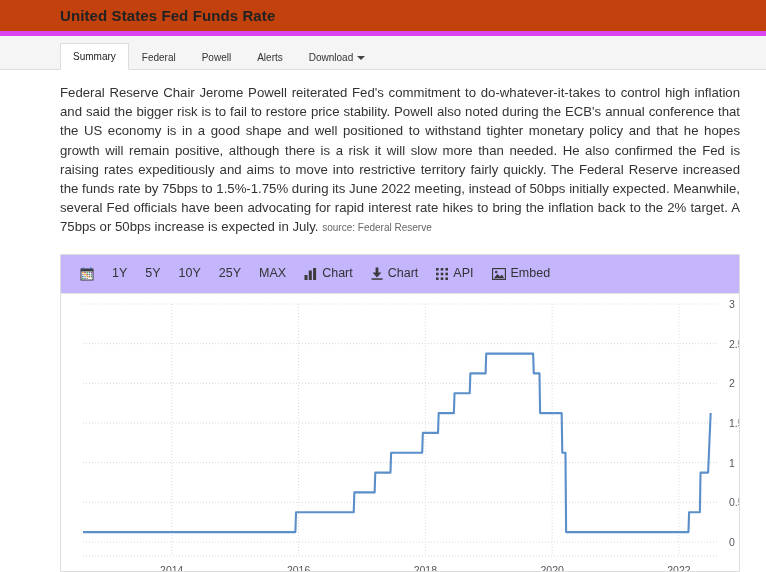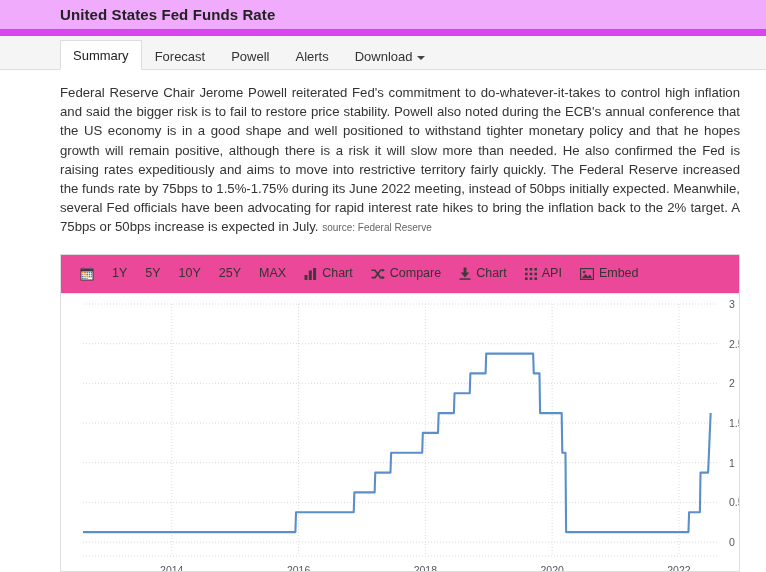--- a/index.html
+++ b/index.html
@@ -8,22 +8,22 @@
     width: 766px; height: 572px;
     background: #ffffff;
     font-family: "Liberation Sans", sans-serif;
     overflow: hidden;
   }
   .page { position: relative; width: 766px; height: 572px; background: #ffffff; }
 
   
   .header {
     height: 36px;
-    background: #f0abfc;
-    border-bottom: 7px solid #d946ef;
+    background: #c2410c;
+    border-bottom: 5px solid #d946ef;
     display: flex;
     align-items: center;
   }
   .header-title {
     margin-left: 60px;
     font-size: 15px;
     font-weight: bold;
     color: #222222;
     letter-spacing: 0.1px;
   }
@@ -32,21 +32,21 @@
   .tabbar {
     height: 34px;
     background: #f5f5f5;
     border-bottom: 1px solid #dddddd;
     display: flex;
     align-items: flex-end;
     padding-left: 60px;
     position: relative;
   }
   .tab {
-    font-size: 13px;
+    font-size: 10px;
     color: #333333;
     padding: 8px 12px 7px 12px;
     line-height: 1;
     cursor: pointer;
     border: 1px solid transparent;
     border-bottom: none;
     position: relative;
     top: 1px;
     white-space: nowrap;
   }
@@ -86,21 +86,21 @@
   .chart-panel {
     margin: 16px 26px 0 60px;
     border: 1px solid #dddddd;
     background: #ffffff;
     height: 318px;
     position: relative;
     overflow: hidden;
   }
   .chart-toolbar {
     height: 39px;
-    background: #ec4899;
+    background: #c4b5fd;
     border-bottom: 1px solid #e3e3e3;
     display: flex;
     align-items: center;
     padding-left: 10px;
   }
   .tool {
     font-size: 12.5px;
     color: #333333;
     padding: 4px 9px;
     cursor: pointer;
@@ -145,21 +145,21 @@
 <body>
 
 <div class="page">
 
   <div class="header">
     <div class="header-title">United States Fed Funds Rate</div>
   </div>
 
   <div class="tabbar">
     <div class="tab active"><span>Summary</span></div>
-    <div class="tab"><span>Forecast</span></div>
+    <div class="tab"><span>Federal</span></div>
     <div class="tab"><span>Powell</span></div>
     <div class="tab"><span>Alerts</span></div>
     <div class="tab"><span>Download</span><span class="caret"></span></div>
   </div>
 
   <div class="content">
     <p class="summary-text"><span>Federal Reserve Chair Jerome Powell reiterated Fed's commitment to do-whatever-it-takes to control high inflation and said the bigger risk is to fail to restore price stability. Powell also noted during the ECB's annual conference that the US economy is in a good shape and well positioned to withstand tighter monetary policy and that he hopes growth will remain positive, although there is a risk it will slow more than needed. He also confirmed the Fed is raising rates expeditiously and aims to move into restrictive territory fairly quickly. The Federal Reserve increased the funds rate by 75bps to 1.5%-1.75% during its June 2022 meeting, instead of 50bps initially expected. Meanwhile, several Fed officials have been advocating for rapid interest rate hikes to bring the inflation back to the 2% target. A 75bps or 50bps increase is expected in July.</span> <span class="source">source: Federal Reserve</span></p>
   </div>
 
   <div class="chart-panel">
@@ -215,31 +215,20 @@
         <span class="ico">
           <svg width="13" height="12" viewBox="0 0 13 12">
             <rect x="0.5" y="7" width="3" height="5" fill="#3b3b3b"></rect>
             <rect x="4.8" y="2.5" width="3" height="9.5" fill="#3b3b3b"></rect>
             <rect x="9.1" y="0" width="3" height="12" fill="#3b3b3b"></rect>
           </svg>
         </span>
         <span>Chart</span>
       </div>
 
-      <div class="tool">
-        <span class="ico">
-          <svg width="14" height="12" viewBox="0 0 14 12">
-            <path d="M0.5 2.2 L4 2.2 L9.5 9.6 L13.2 9.6" stroke="#3b3b3b" stroke-width="1.6" fill="none"></path>
-            <path d="M0.5 9.6 L4 9.6 L9.5 2.2 L13.2 2.2" stroke="#3b3b3b" stroke-width="1.6" fill="none"></path>
-            <path d="M11.2 0.5 L13.6 2.2 L11.2 3.9 Z" fill="#3b3b3b"></path>
-            <path d="M11.2 7.9 L13.6 9.6 L11.2 11.3 Z" fill="#3b3b3b"></path>
-          </svg>
-        </span>
-        <span>Compare</span>
-      </div>
 
       <div class="tool">
         <span class="ico">
           <svg width="12" height="13" viewBox="0 0 12 13">
             <rect x="4.6" y="0.5" width="2.8" height="6" fill="#3b3b3b"></rect>
             <path d="M1.6 5.6 L6 10.4 L10.4 5.6 Z" fill="#3b3b3b"></path>
             <rect x="0.5" y="11.3" width="11" height="1.5" fill="#3b3b3b"></rect>
           </svg>
         </span>
         <span>Chart</span>

